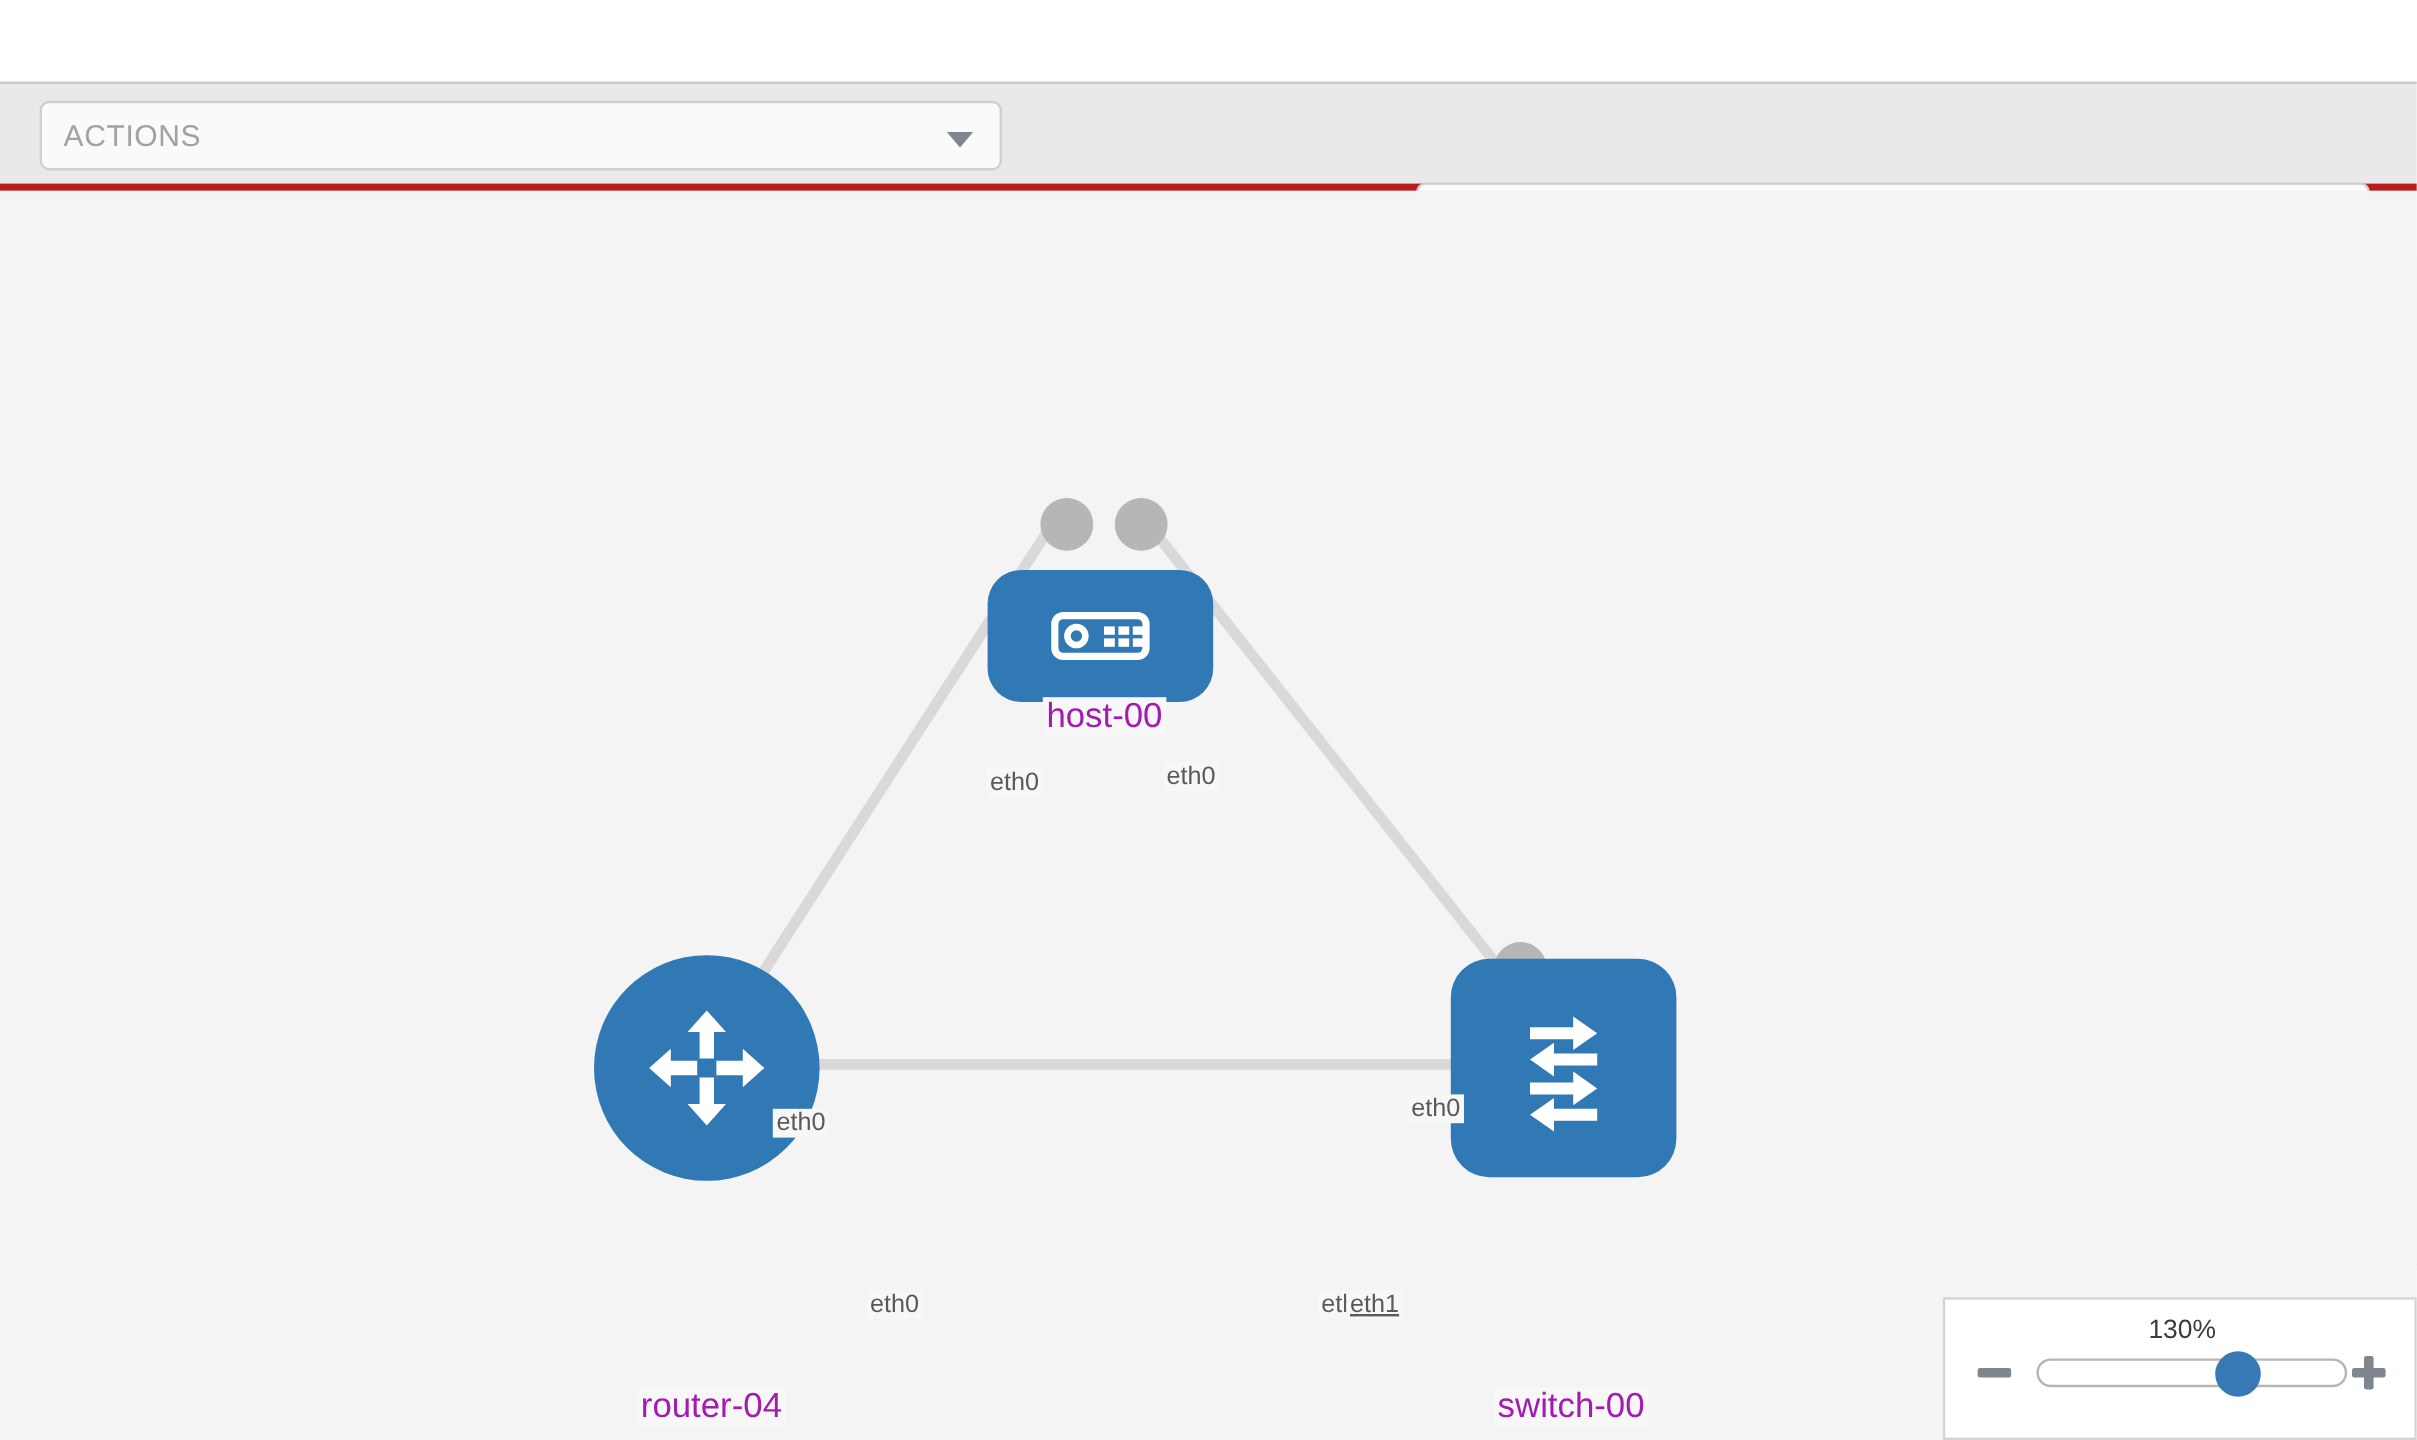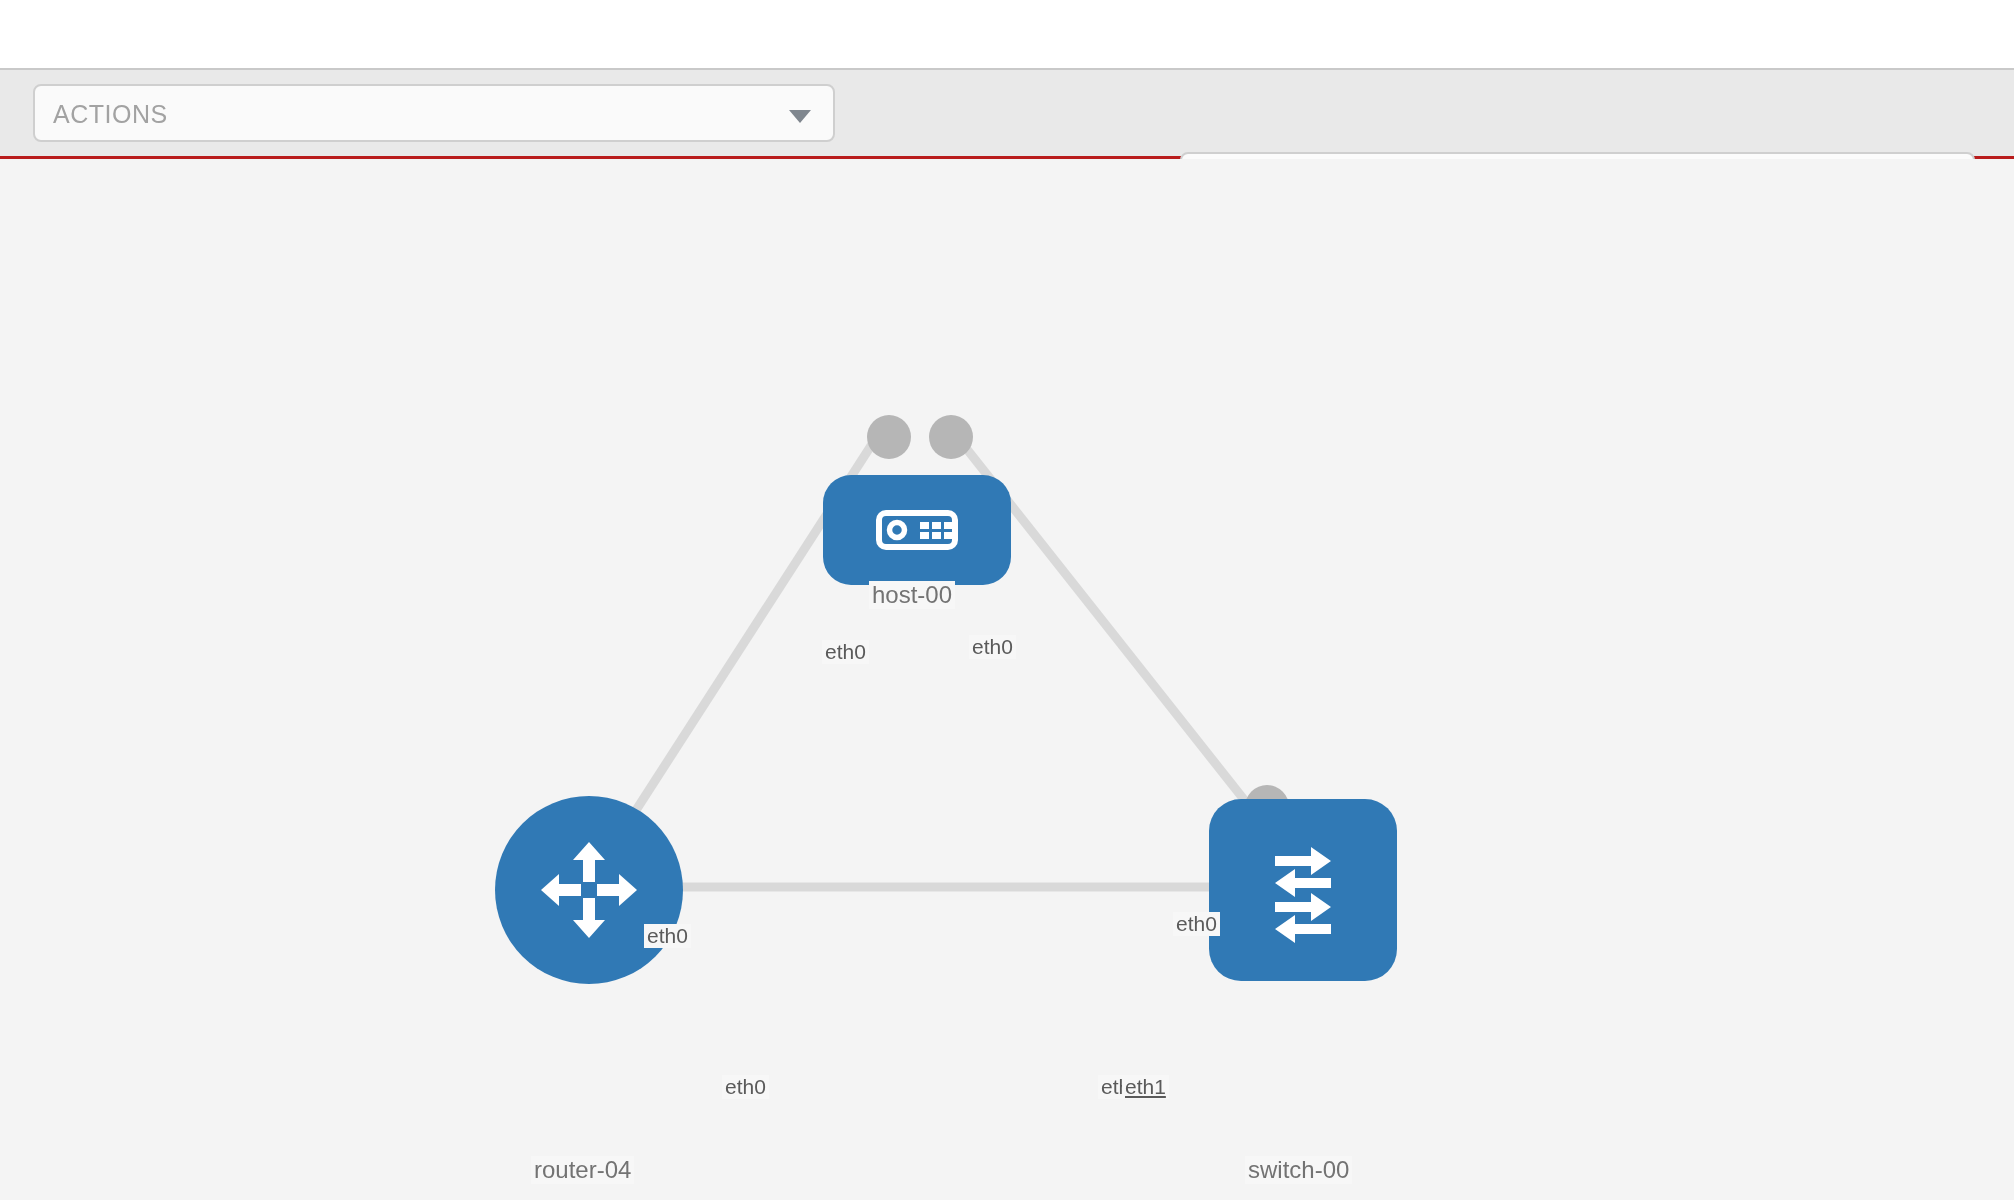--- a/index.html
+++ b/index.html
@@ -26,21 +26,21 @@
     width: 34px; height: 34px; border-radius: 50%;
     background: #c8c8c8; cursor: pointer;
   }
   .close-btn svg { position: absolute; left: 7px; top: 7px; }
 
   
   .toolbar {
     position: absolute; left: 0; top: 68px; width: 2014px; height: 91px;
     background: #e9e9e9;
     border-top: 2px solid #c9c9c9;
-    border-bottom: 3px solid #b91c1c;
+    border-bottom: 6px solid #b91c1c;
   }
   .actions-select {
     position: absolute; left: 33px; top: 14px;
     width: 802px; height: 58px;
     background: #fafafa;
     border: 2px solid #cfcfcf; border-radius: 8px;
     cursor: pointer;
   }
   .actions-label {
     position: absolute; left: 18px; top: 14px;
@@ -76,21 +76,21 @@
     position: absolute; left: 0; top: 159px;
     width: 2014px; height: 1041px;
     background: #f4f4f4;
     overflow: hidden;
   }
   .topo-svg { position: absolute; left: 0; top: 0; }
 
   
   .node-label {
     position: absolute;
-    font-size: 24px; color: #737373;
+    font-size: 29px; color: #a21caf;
     background: #f7f7f7;
     white-space: nowrap;
     padding: 0 3px;
   }
   .port-label {
     position: absolute;
     font-size: 21px; color: #5a5a5a;
     background: #f7f7f7;
     white-space: nowrap;
     padding: 0 3px;
@@ -240,14 +240,36 @@
     <div class="port-label" style="left:1173px; top:709px;">eth0</div>
 
     <div class="port-label" style="left:722px; top:872px;">eth0</div>
     <div class="port-label" style="left:1098px; top:872px;">eth</div>
     <div class="port-label" style="left:1122px; top:872px;text-decoration:underline;">eth1</div>
 
     <div class="node-label" style="left:531px; top:997px;">router-04</div>
     <div class="node-label" style="left:1245px; top:997px;">switch-00</div>
   </div>
 
+  <div class="zoom-panel">
+    <div class="zoom-value">130%</div>
+
+    <div class="zoom-minus">
+      <svg width="34" height="34" viewBox="0 0 34 34">
+        <rect x="3" y="13" width="28" height="8" rx="2" fill="#7f868e"></rect>
+      </svg>
+    </div>
+
+    <div class="zoom-track">
+      <div class="zoom-thumb" style="left: 146.75px;"></div>
+    </div>
+
+    <div class="zoom-plus">
+      <svg width="34" height="34" viewBox="0 0 34 34">
+        <g fill="#7f868e">
+          <rect x="3" y="13" width="28" height="8" rx="2"></rect>
+          <rect x="13" y="3" width="8" height="28" rx="2"></rect>
+        </g>
+      </svg>
+    </div>
+  </div>
 
 </div>
 
 </body></html>

